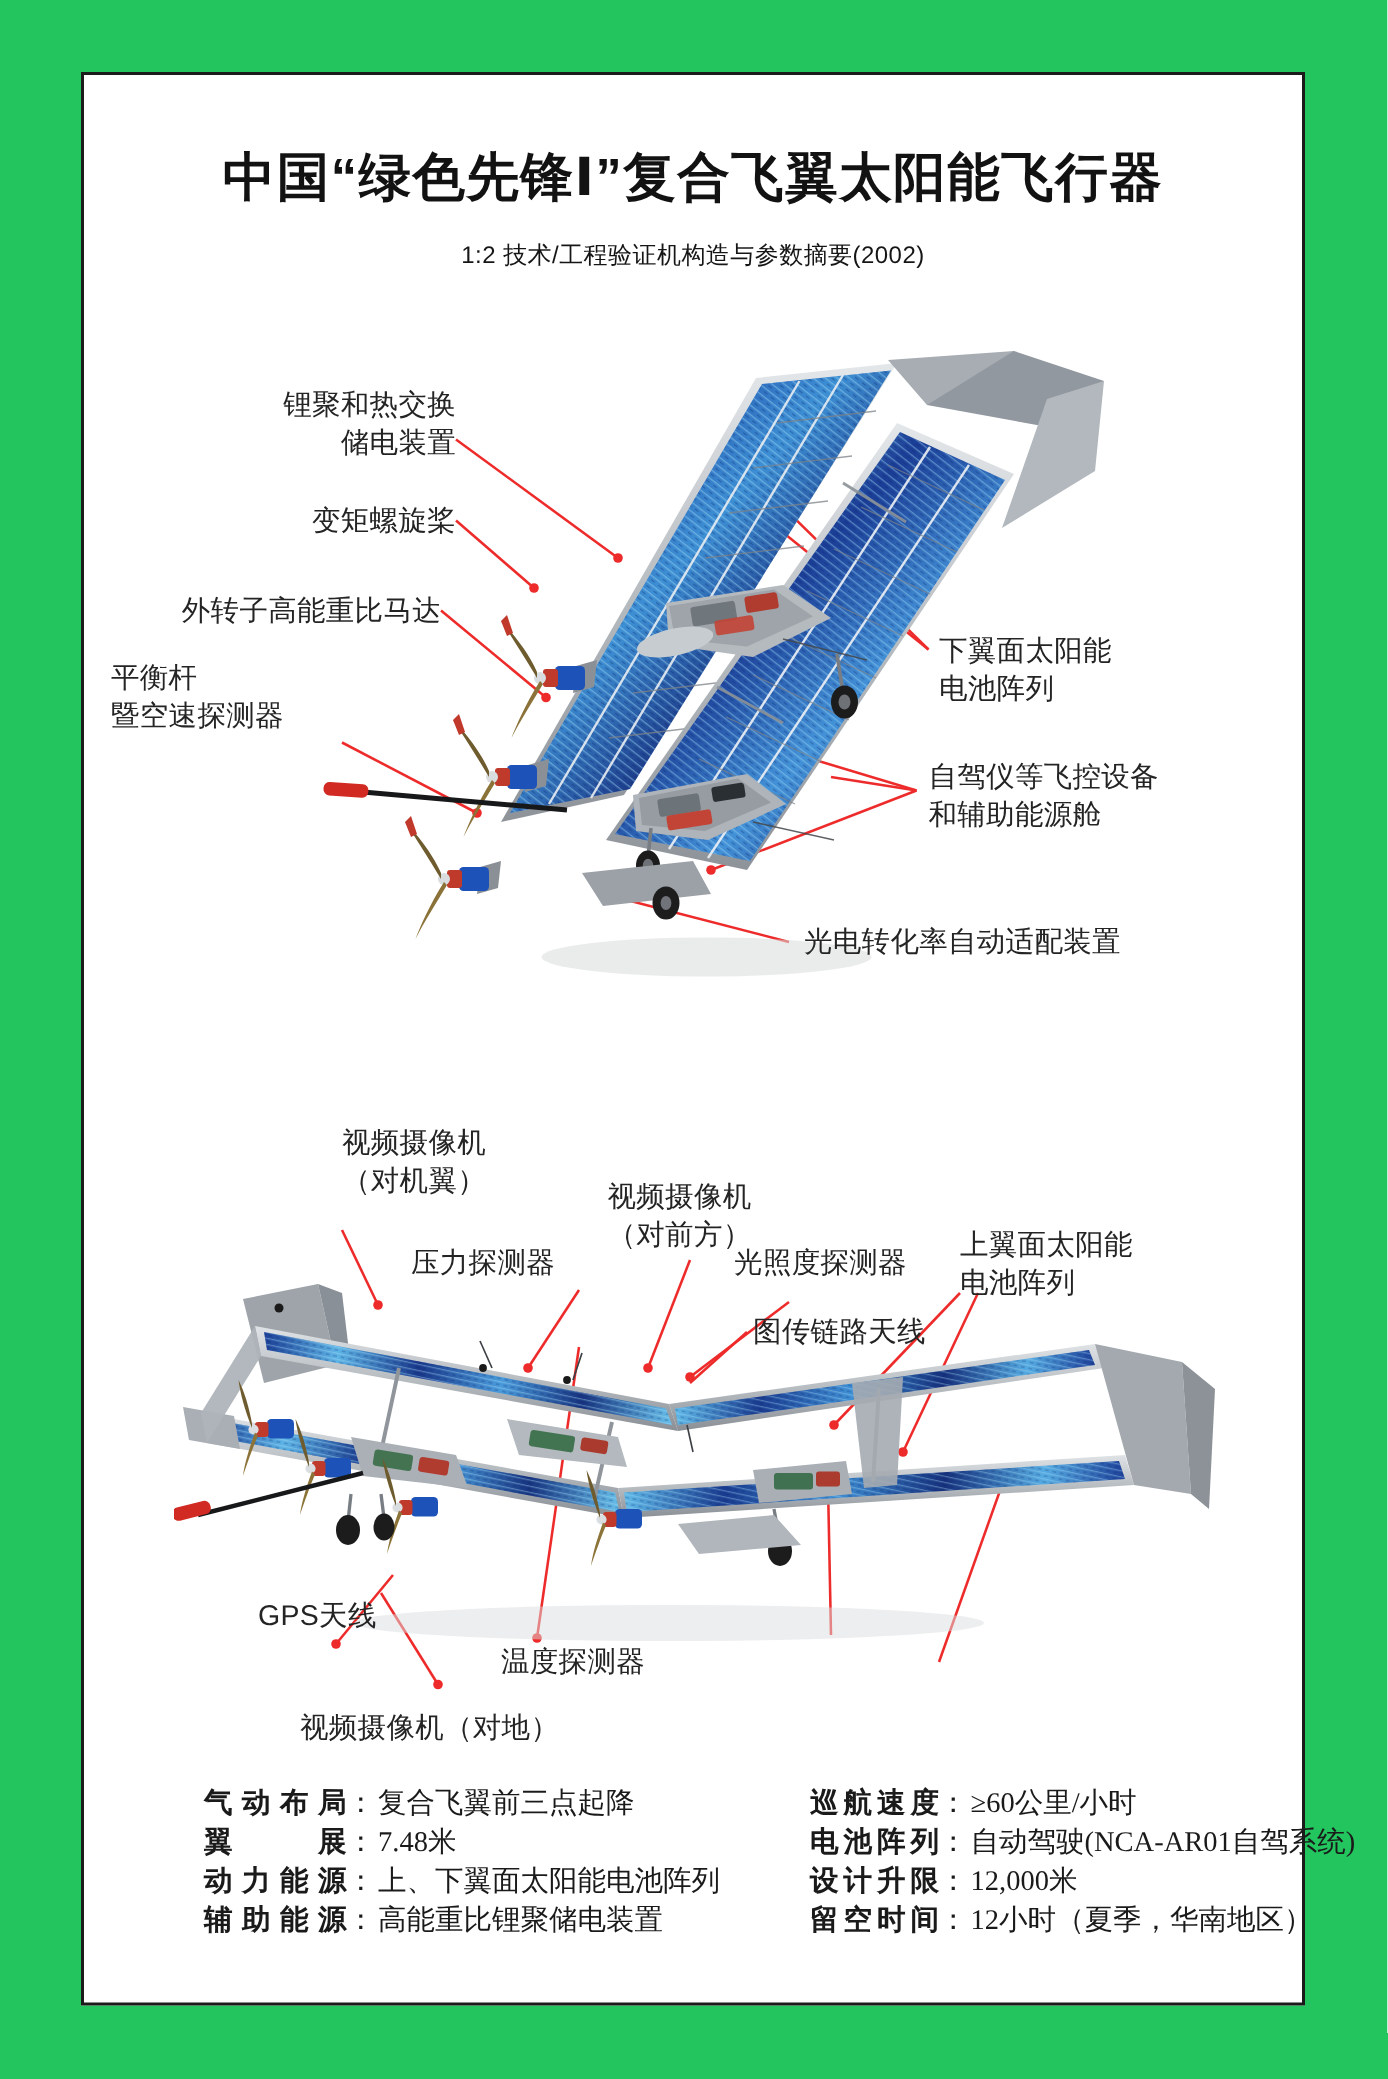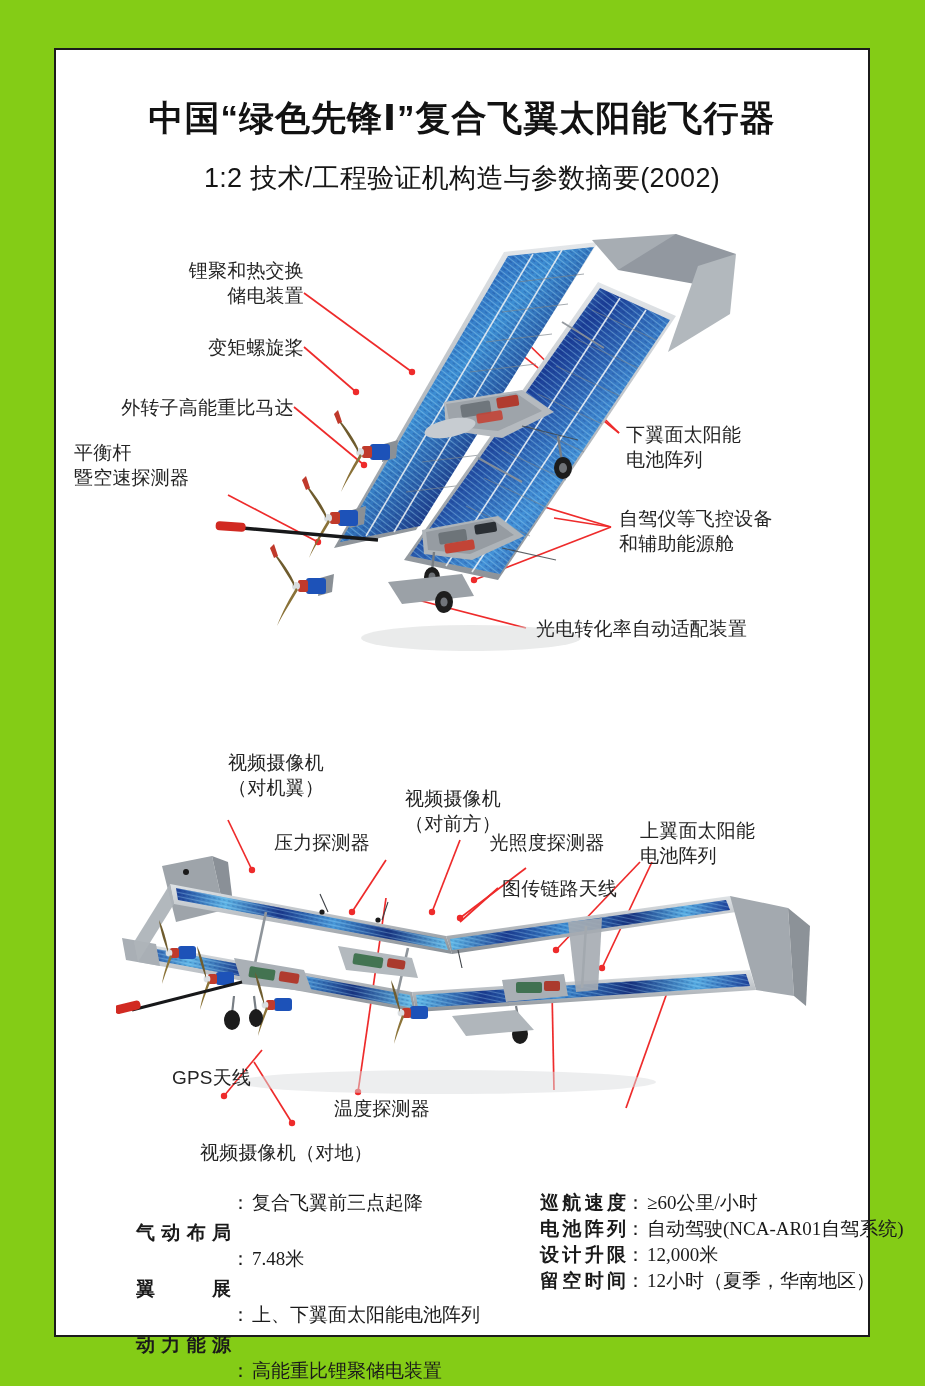--- a/index.html
+++ b/index.html
@@ -7,21 +7,21 @@
   body{
     width:925px;height:1386px;
     font-family:"Liberation Sans","DejaVu Sans",sans-serif;
     color:#1a1a1a;
     overflow:hidden;
     position:relative;
   }
   #page{
     position:absolute;inset:0;
     width:925px;height:1386px;
-    background:#84cc16;
+    background:#22c55e;
   }
   
   #frame{
     position:absolute;
     left:54px;top:48px;
     width:816px;height:1289px;
     border:2.5px solid #1b1b1b;
     box-sizing:border-box;
     background:#fff;
   }
@@ -30,21 +30,21 @@
     position:absolute;left:0;top:45px;width:100%;
     text-align:center;
     font-size:35px;font-weight:bold;
     letter-spacing:1px;
     color:#121212;
     white-space:nowrap;
   }
   #subtitle{
     position:absolute;left:0;top:110px;width:100%;
     text-align:center;
-    font-size:27px;
+    font-size:16px;
     color:#151515;
     letter-spacing:.3px;
     white-space:nowrap;
   }
   
   .lbl{
     position:absolute;
     font-size:19px;
     line-height:25px;
     color:#242424;
@@ -77,21 +77,21 @@
     line-height:26px;
     color:#1a1a1a;
     white-space:nowrap;
   }
   .spec-key{
     flex:0 0 auto;
     letter-spacing:0;
     text-align:justify;
     font-weight:600;
   }
-  .spec-col.left .spec-key{width:95px;margin-top:30px;}
+  .spec-col.left .spec-key{width:95px;}
   .spec-col.right .spec-key{width:86px;}
   .spec-sep{flex:0 0 auto;padding-right:2px;}
   .spec-val{flex:0 0 auto;}
   .kspread{display:inline-block;width:100%;text-align:justify;text-align-last:justify;}
 </style>
 </head>
 <body>
 
 <div id="page">
   <div id="frame">

